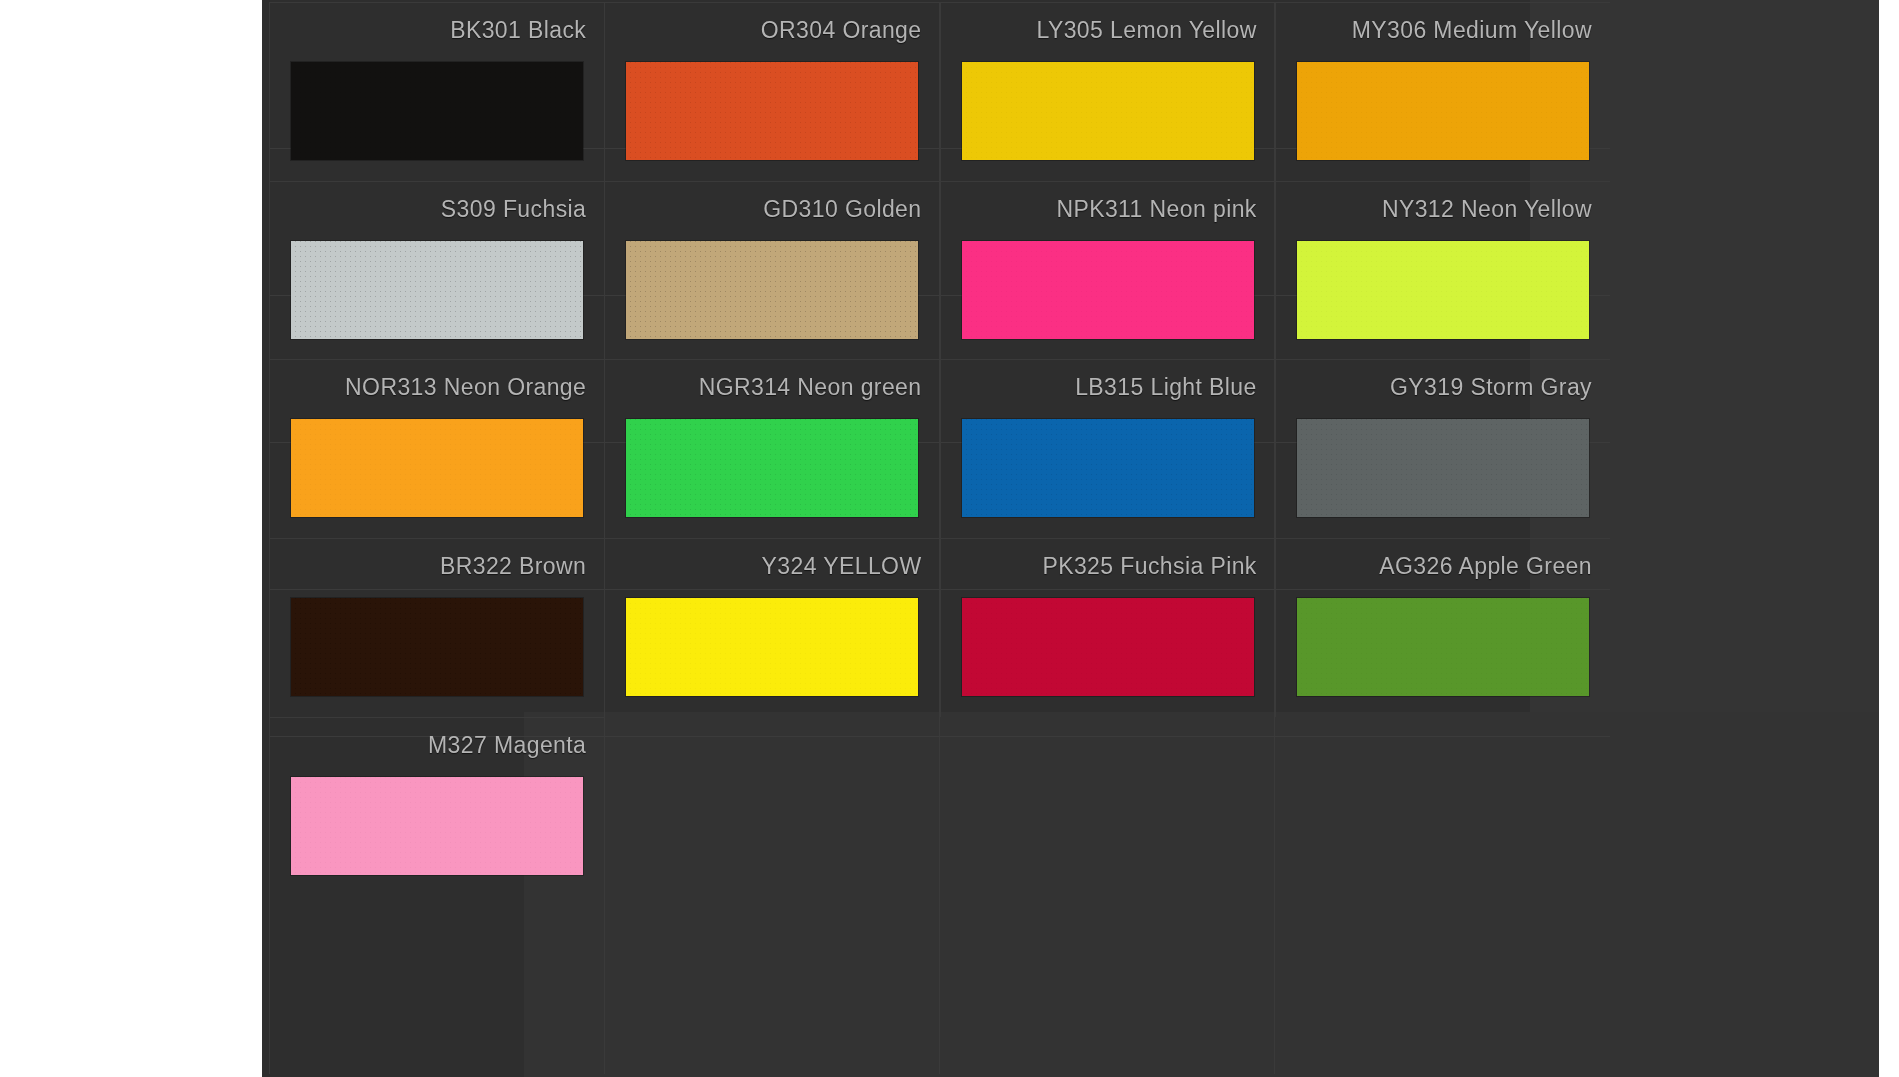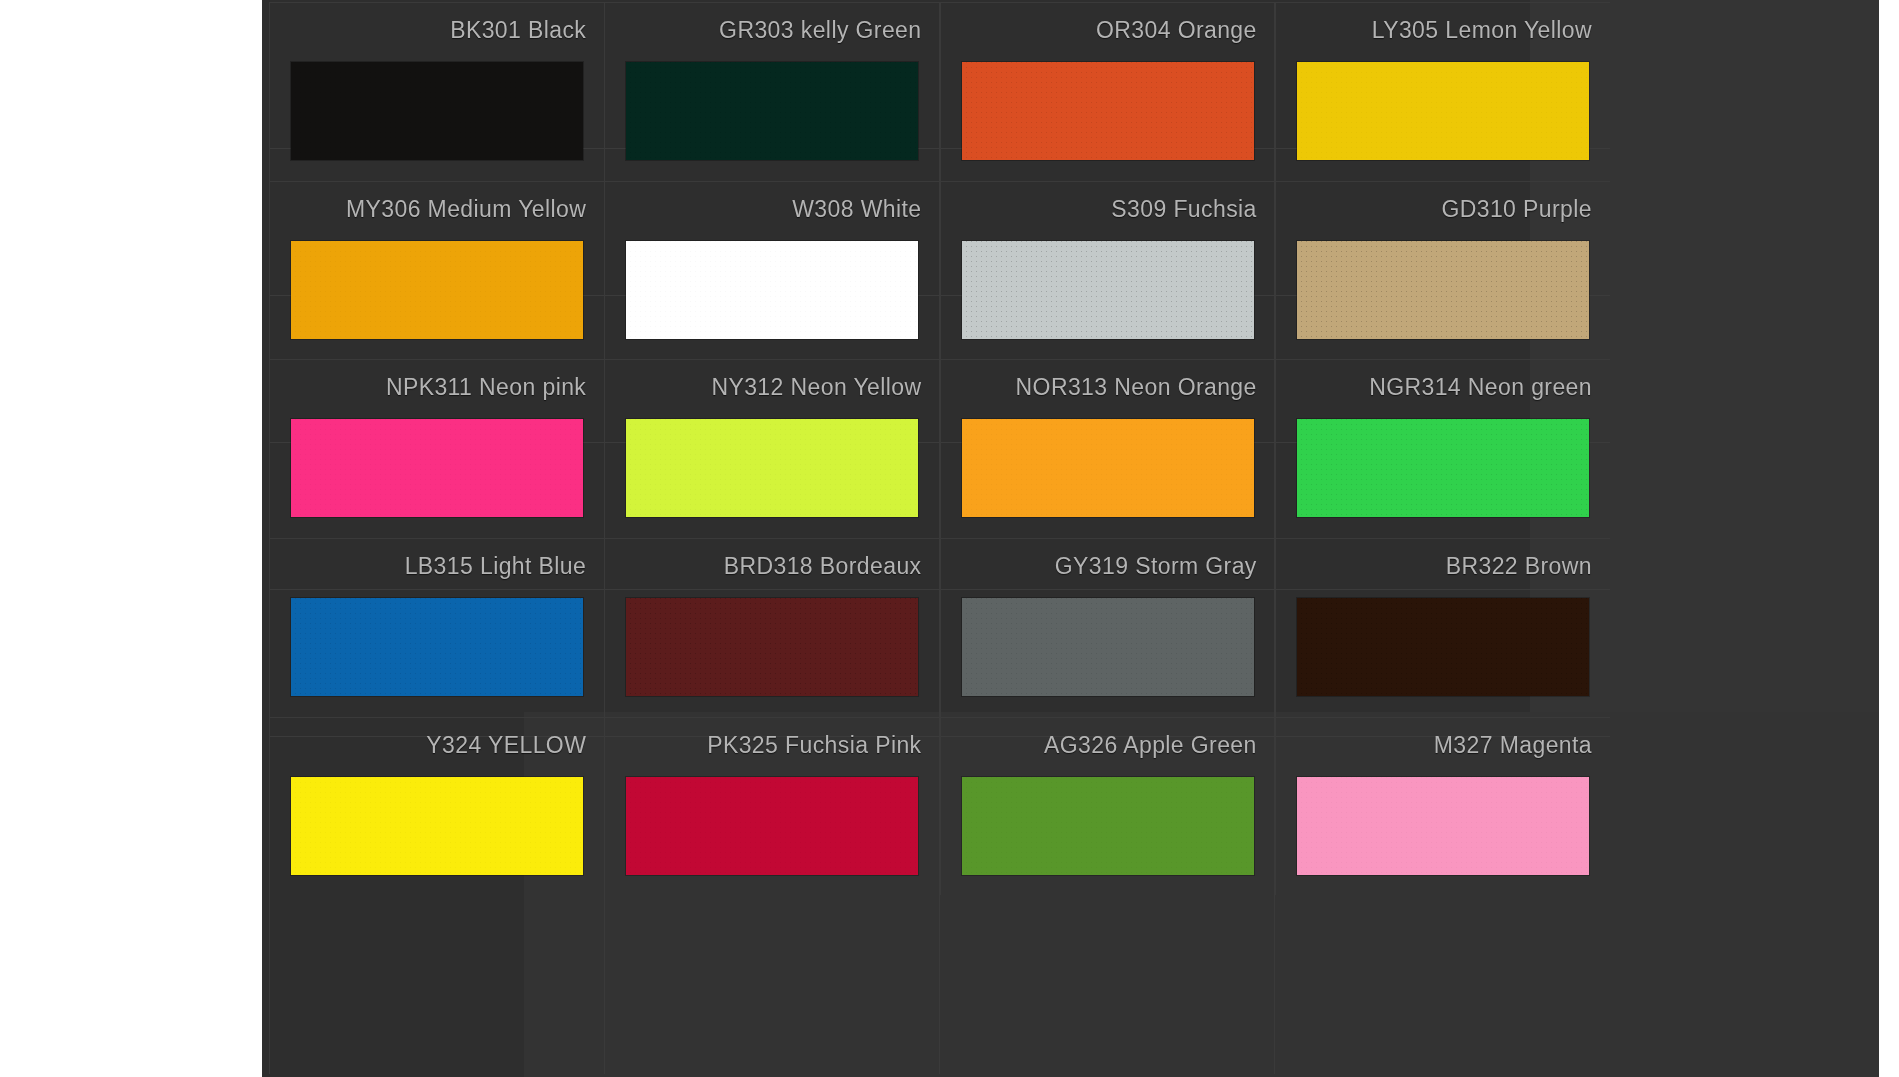--- a/index.html
+++ b/index.html
@@ -155,57 +155,45 @@
     <div class="rowline" style="top:734px"></div>
 
     <div class="grid" id="grid">
         <div class="cell">
           <div class="cell-label">BK301  Black</div>
           <div class="swatch-wrap">
             <div class="swatch smooth" style="background-color: rgb(18, 17, 16);"></div>
           </div>
         </div>
         <div class="cell">
-          <div class="cell-label">GR303  kelly Green</div>
-          <div class="swatch-wrap">
-            <div class="swatch grain" style="background-color: rgb(4, 40, 31);"></div>
-          </div>
-        </div>
-        <div class="cell">
           <div class="cell-label">OR304  Orange</div>
           <div class="swatch-wrap">
             <div class="swatch grain" style="background-color: rgb(218, 78, 34);"></div>
           </div>
         </div>
         <div class="cell">
           <div class="cell-label">LY305  Lemon Yellow</div>
           <div class="swatch-wrap">
             <div class="swatch smooth" style="background-color: rgb(237, 200, 6);"></div>
           </div>
         </div>
         <div class="cell">
           <div class="cell-label">MY306  Medium Yellow</div>
           <div class="swatch-wrap">
             <div class="swatch smooth" style="background-color: rgb(237, 164, 8);"></div>
           </div>
         </div>
         <div class="cell">
-          <div class="cell-label">W308  White</div>
-          <div class="swatch-wrap">
-            <div class="swatch smooth" style="background-color: rgb(255, 255, 255);"></div>
-          </div>
-        </div>
-        <div class="cell">
           <div class="cell-label">S309  Fuchsia</div>
           <div class="swatch-wrap">
             <div class="swatch rough" style="background-color: rgb(195, 201, 201);"></div>
           </div>
         </div>
         <div class="cell">
-          <div class="cell-label">GD310  Purple</div>
+          <div class="cell-label">GD310  Golden</div>
           <div class="swatch-wrap">
             <div class="swatch rough" style="background-color: rgb(193, 167, 121);"></div>
           </div>
         </div>
         <div class="cell">
           <div class="cell-label">NPK311  Neon pink</div>
           <div class="swatch-wrap">
             <div class="swatch smooth" style="background-color: rgb(251, 47, 132);"></div>
           </div>
         </div>
@@ -224,26 +212,20 @@
         <div class="cell">
           <div class="cell-label">NGR314  Neon green</div>
           <div class="swatch-wrap">
             <div class="swatch grain" style="background-color: rgb(48, 209, 76);"></div>
           </div>
         </div>
         <div class="cell">
           <div class="cell-label">LB315  Light Blue</div>
           <div class="swatch-wrap">
             <div class="swatch grain" style="background-color: rgb(10, 101, 173);"></div>
-          </div>
-        </div>
-        <div class="cell">
-          <div class="cell-label">BRD318  Bordeaux</div>
-          <div class="swatch-wrap">
-            <div class="swatch rough" style="background-color: rgb(92, 28, 28);"></div>
           </div>
         </div>
         <div class="cell">
           <div class="cell-label">GY319     Storm Gray</div>
           <div class="swatch-wrap">
             <div class="swatch grain" style="background-color: rgb(94, 100, 100);"></div>
           </div>
         </div>
         <div class="cell">
           <div class="cell-label">BR322  Brown</div>

